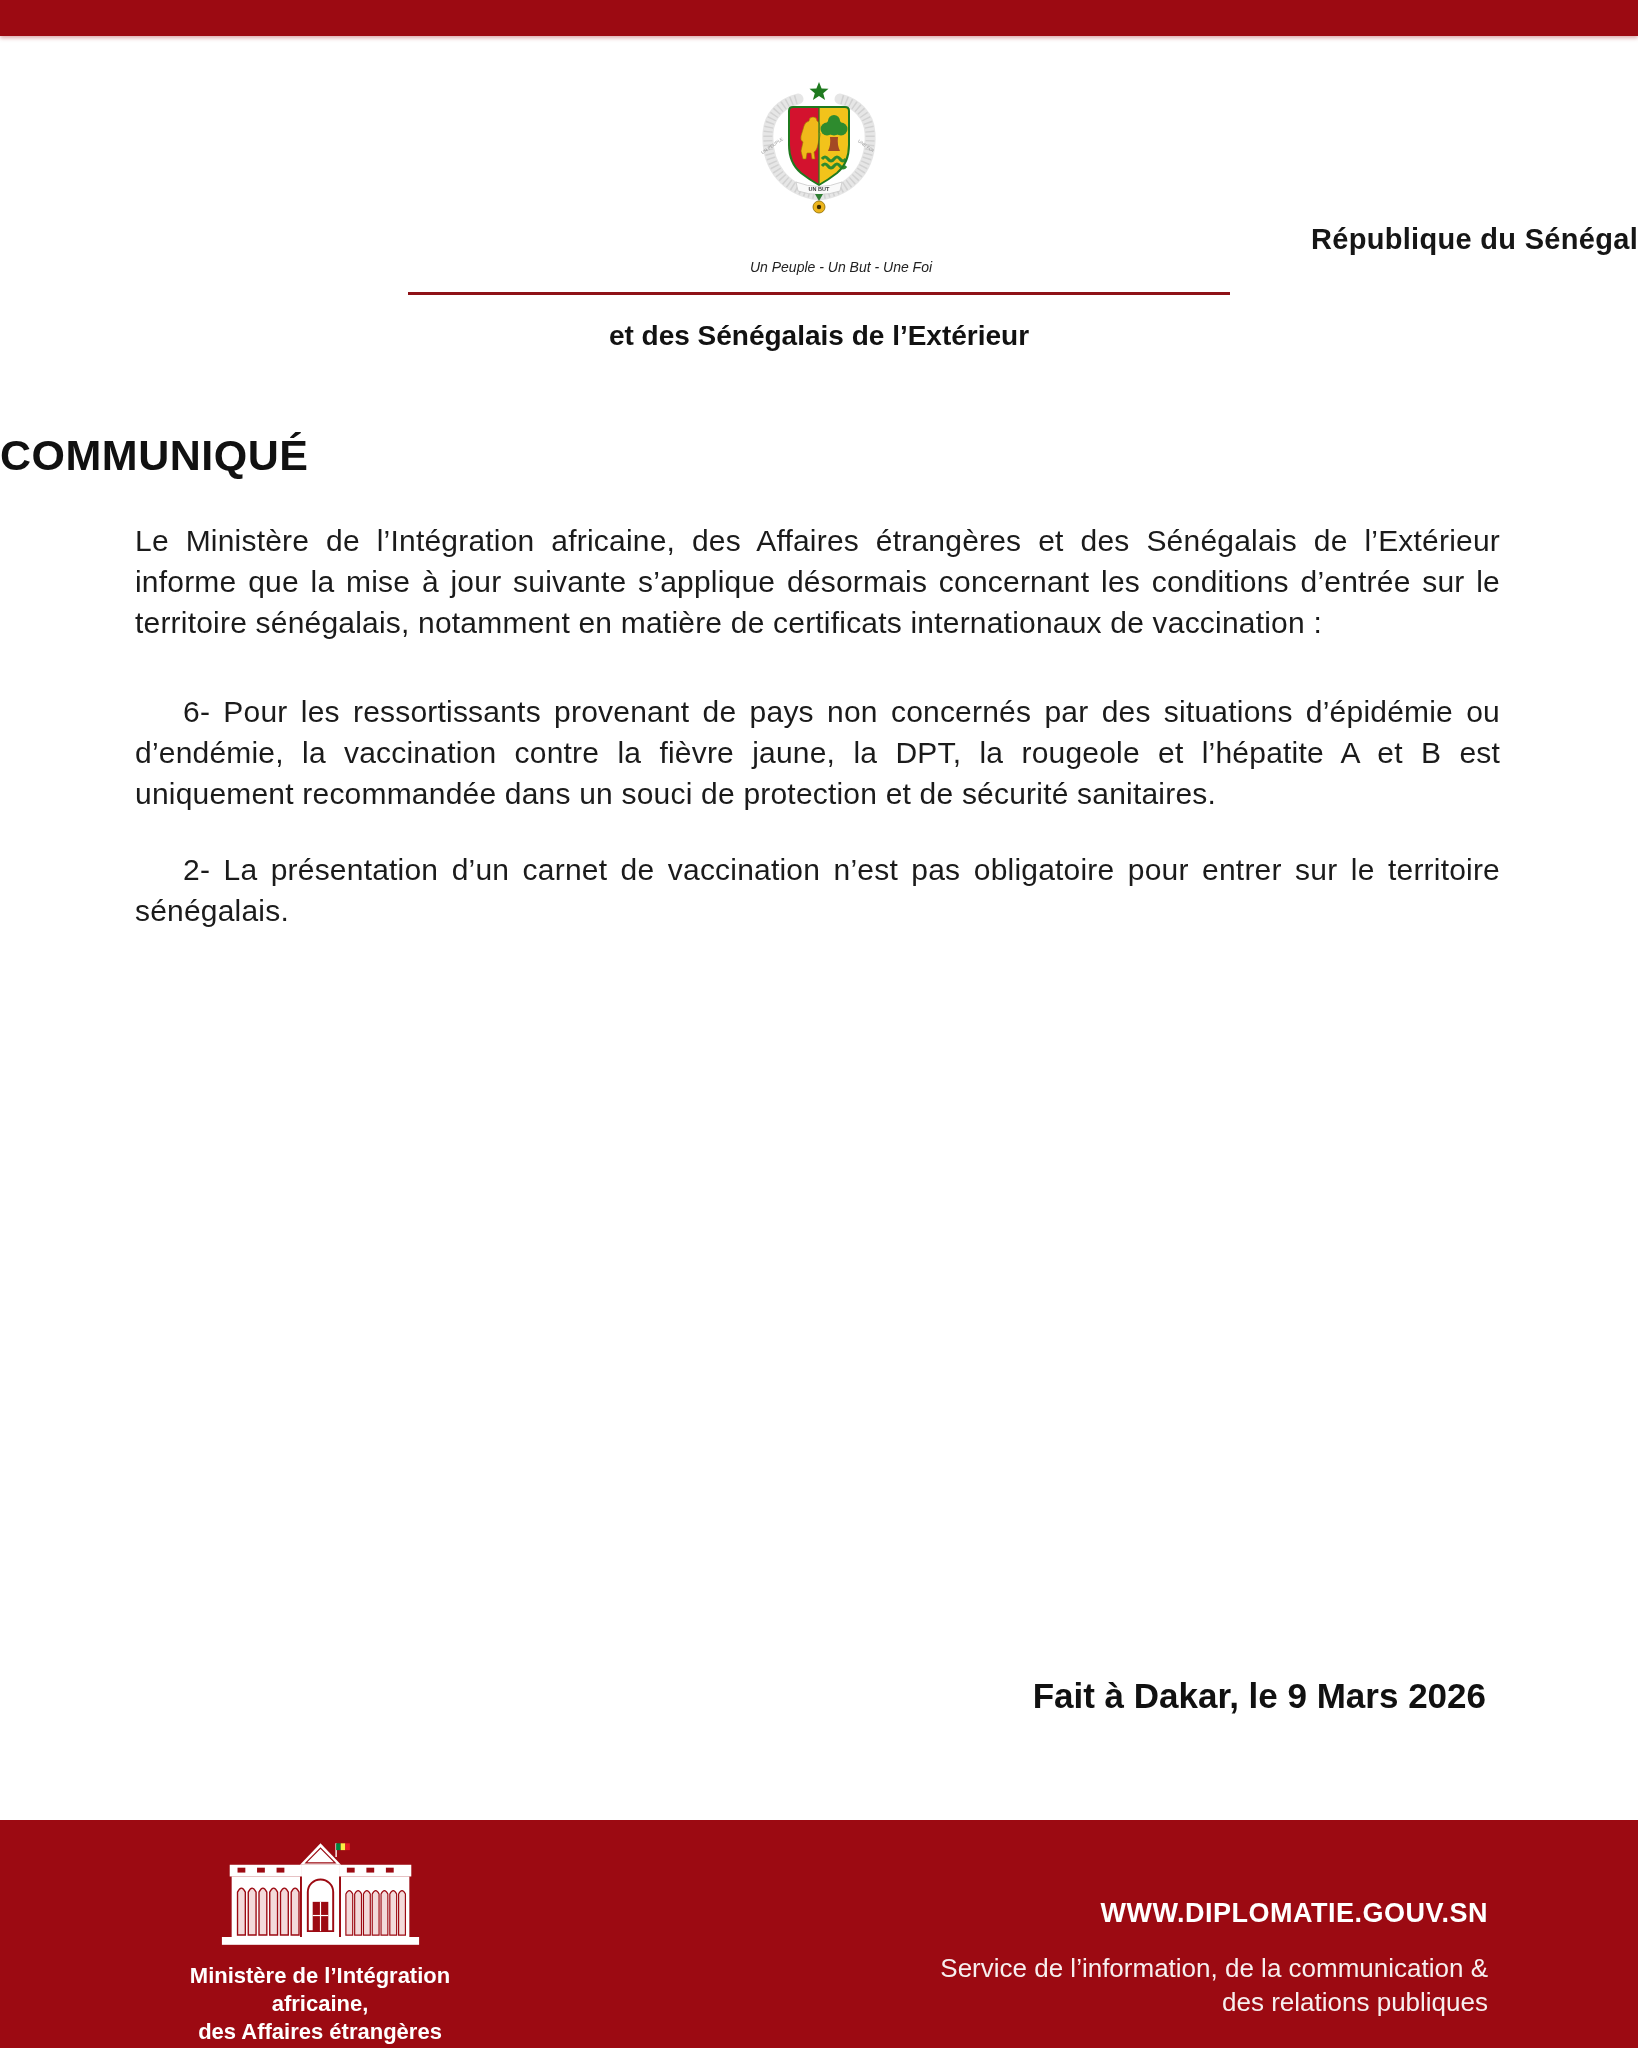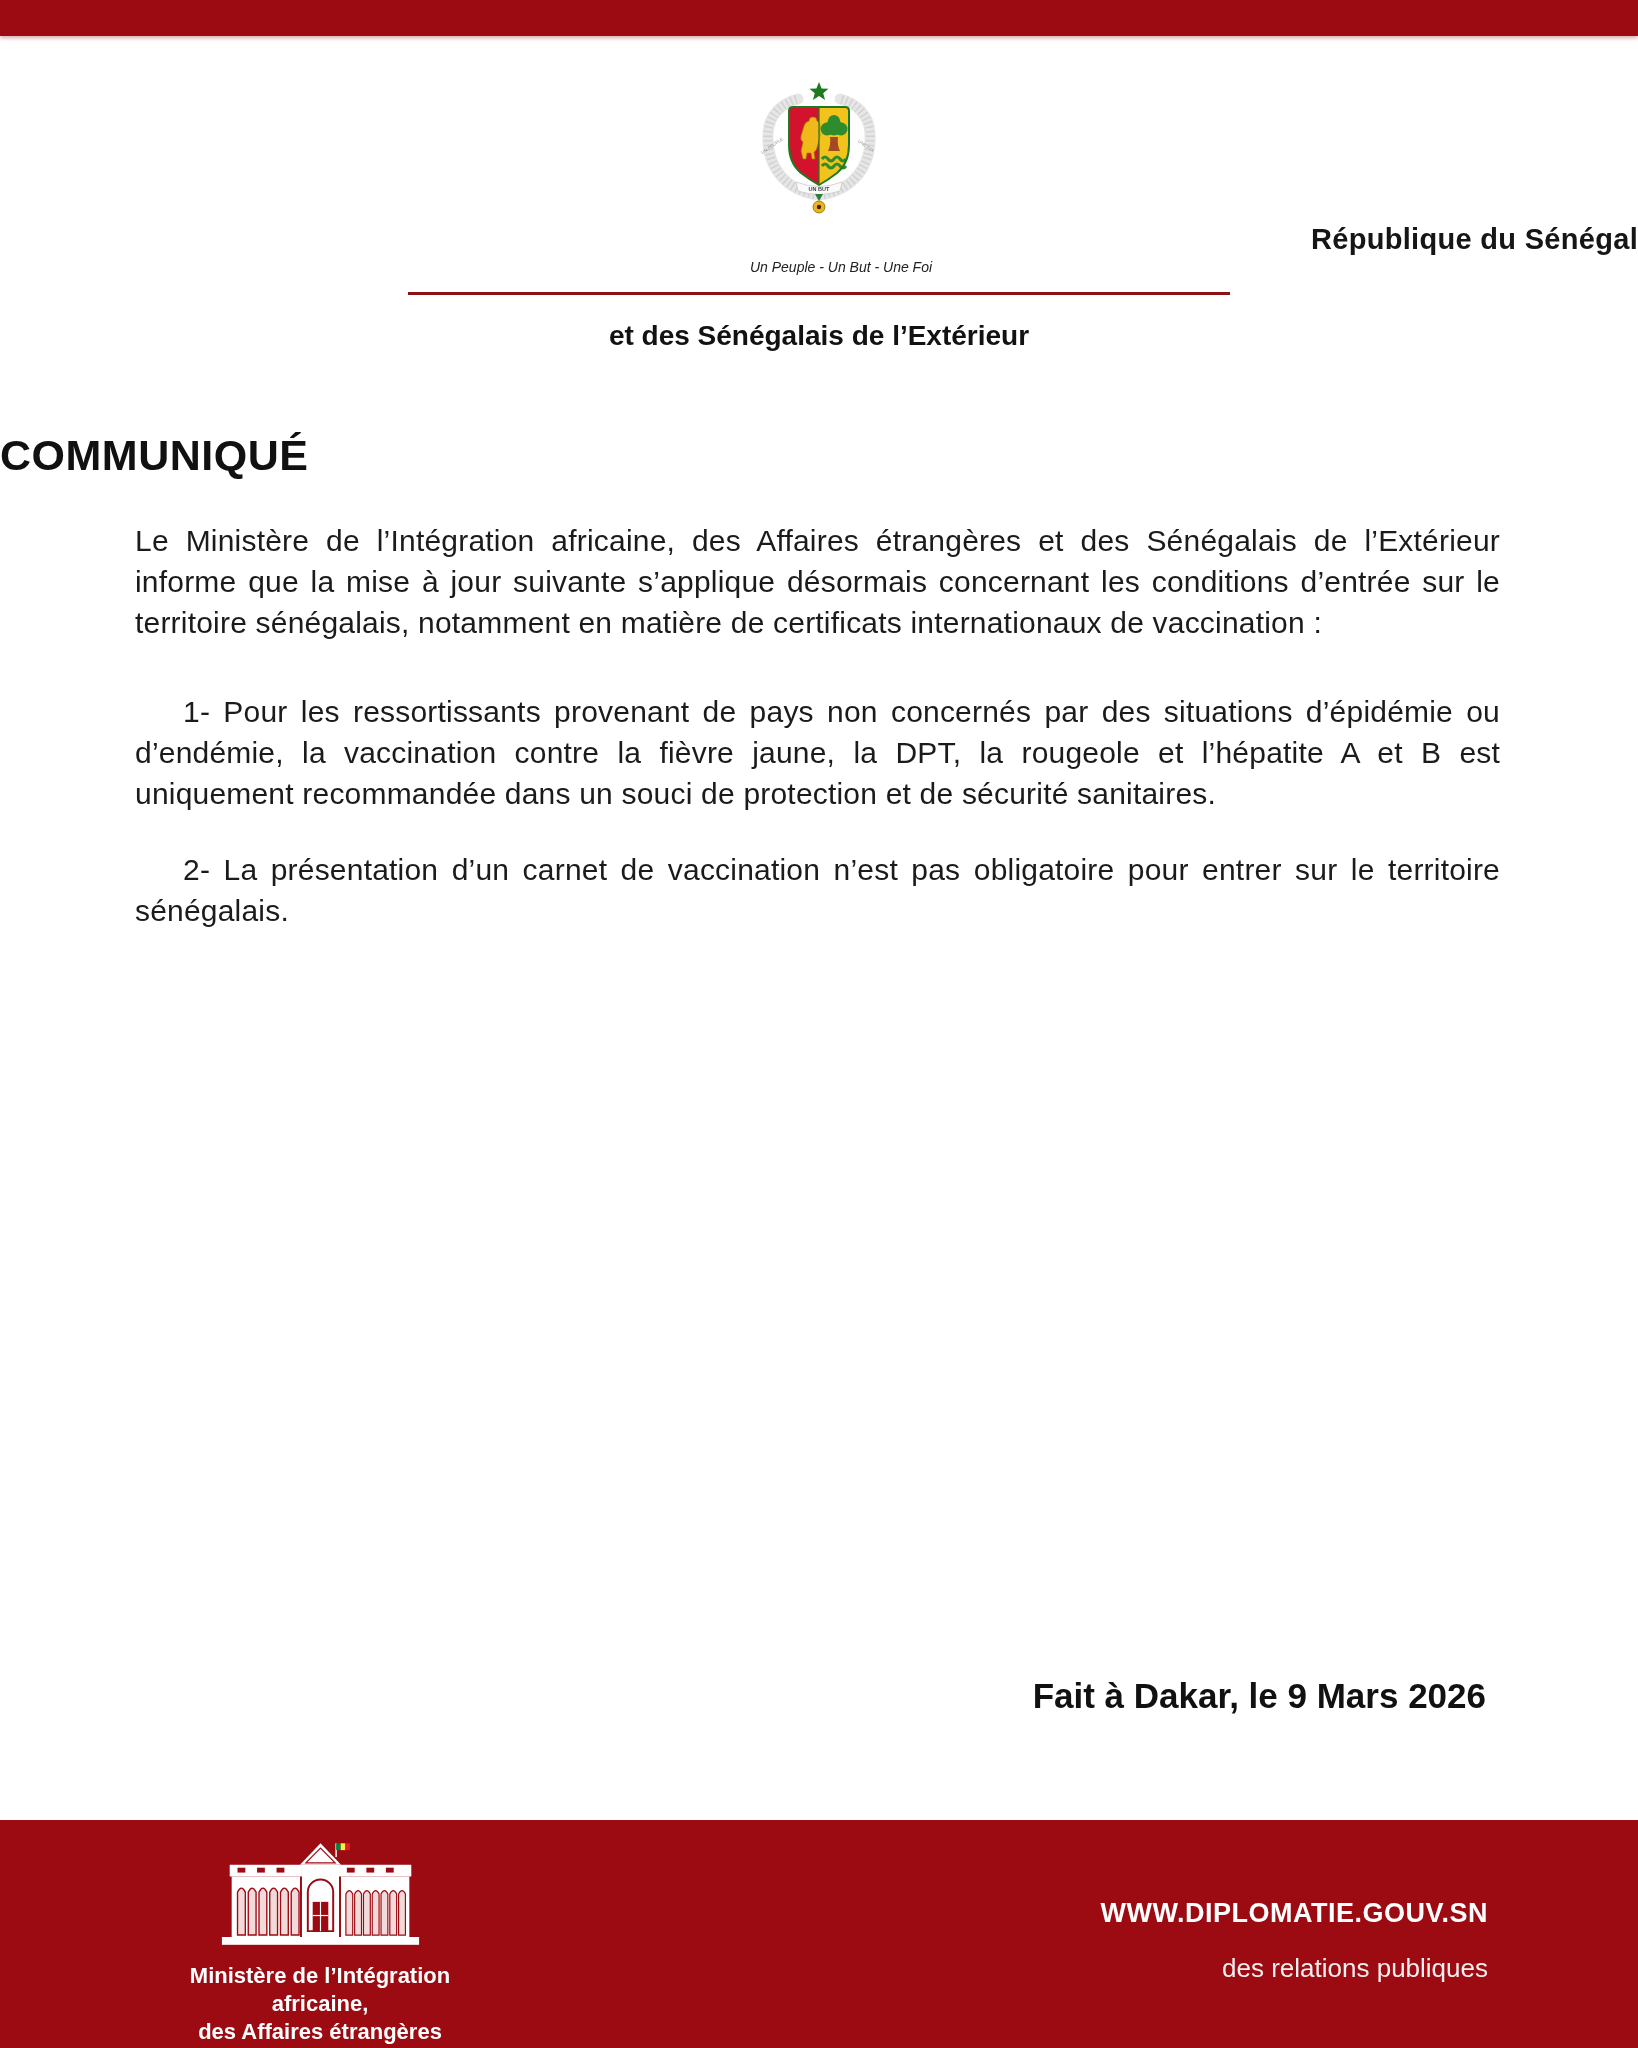--- a/index.html
+++ b/index.html
@@ -174,21 +174,21 @@
 
     <div class="ministry-heading">
       <div>et des Sénégalais de l’Extérieur</div>
     </div>
   </div>
 
   <div class="communique-title">COMMUNIQUÉ</div>
 
   <div class="body-text">
     <p>Le Ministère de l’Intégration africaine, des Affaires étrangères et des Sénégalais de l’Extérieur informe  que la mise à jour suivante s’applique désormais concernant les conditions d’entrée sur le territoire sénégalais, notamment en matière de certificats internationaux de vaccination :</p>
-    <p class="numbered gap-large">1- Pour les ressortissants provenant de pays non concernés par des situations d’épidémie ou d’endémie, la vaccination contre la fièvre jaune, la DPT, la rougeole et l’hépatite A et B est uniquement recommandée dans un souci de protection et de sécurité sanitaires.</p>
+    <p class="numbered gap-large">6- Pour les ressortissants provenant de pays non concernés par des situations d’épidémie ou d’endémie, la vaccination contre la fièvre jaune, la DPT, la rougeole et l’hépatite A et B est uniquement recommandée dans un souci de protection et de sécurité sanitaires.</p>
     <p class="numbered gap-small">2- La présentation d’un carnet de vaccination n’est pas obligatoire pour entrer sur le territoire sénégalais.</p>
   </div>
 
   <div class="dateline">Fait à Dakar, le 9 Mars 2026</div>
 
   <div class="footer">
 
     <div class="footer-left">
       <svg class="building" width="205" height="112" viewBox="0 0 210 112">
 
@@ -241,18 +241,19 @@
       <div class="footer-ministry">
         <div>Ministère de l’Intégration africaine,</div>
         <div>des Affaires étrangères</div>
         <div>et des Sénégalais de l’Extérieur</div>
       </div>
     </div>
 
     <div class="footer-right">
       <div class="website">WWW.DIPLOMATIE.GOUV.SN</div>
       <div class="service">
+        <div>Service de l’information, de la communication &amp;</div>
         <div>des relations publiques</div>
       </div>
     </div>
 
   </div>
 </div>
 
 </body></html>

